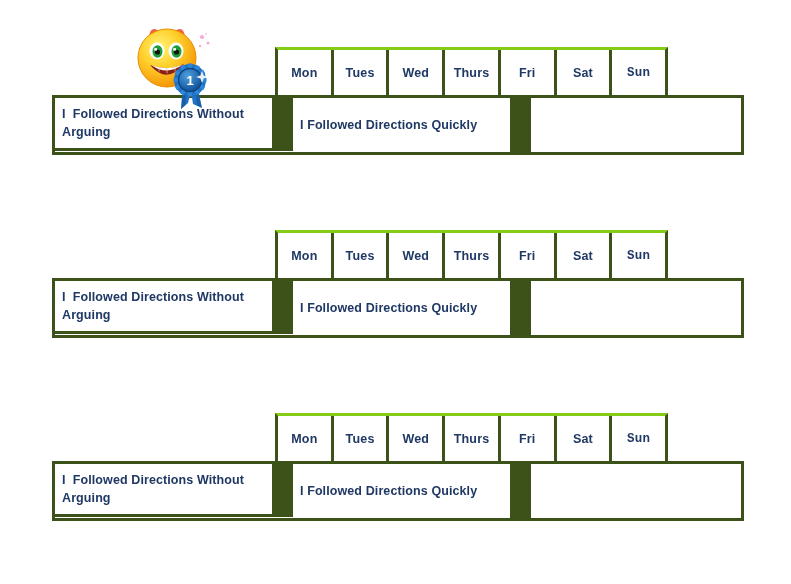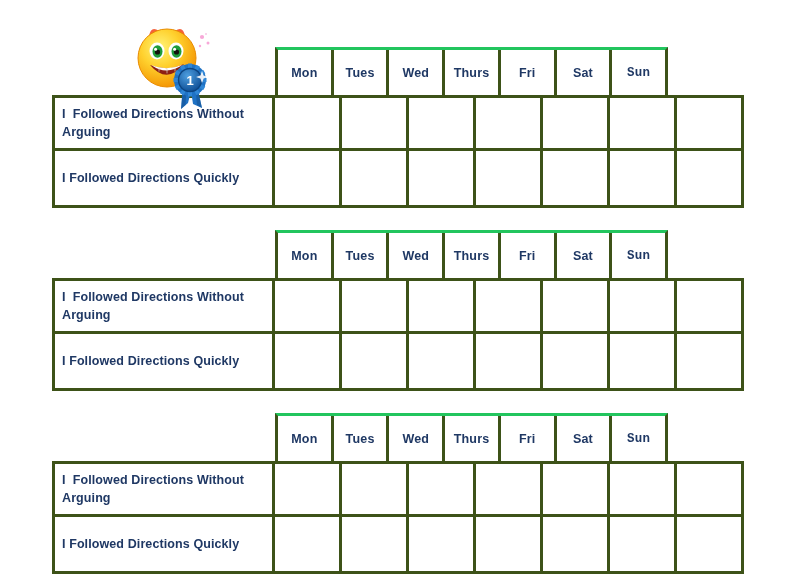--- a/index.html
+++ b/index.html
@@ -49,21 +49,21 @@
 
   
   .day-header {
     position: absolute;
     left: 275px;
     top: 0;
     width: 393px;
     height: 48px;
     display: flex;
     box-sizing: border-box;
-    border-top: 3px solid #22c55e;
+    border-top: 3px solid #84cc16;
     border-left: 3px solid #3d5218;
     border-right: 3px solid #3d5218;
   }
   .day-cell {
     flex: 1 1 0;
     box-sizing: border-box;
     border-right: 3px solid #3d5218;
     display: flex;
     align-items: center;
     justify-content: center;
@@ -77,21 +77,21 @@
   
   .chart-body {
     position: absolute;
     left: 52px;
     top: 48px;
     width: 692px;
     box-sizing: border-box;
     border: 3px solid #3d5218;
     border-top: 3px solid #3d5218;
     display: flex;
-    flex-direction: column;
+    flex-direction: row;
   }
   .chart-row {
     display: flex;
     box-sizing: border-box;
     border-bottom: 3px solid #3d5218;
   }
   .chart-row:last-child { border-bottom: none; }
   .chart-row.r1 { height: 53px; }
   .chart-row.r2 { height: 54px; }
 

